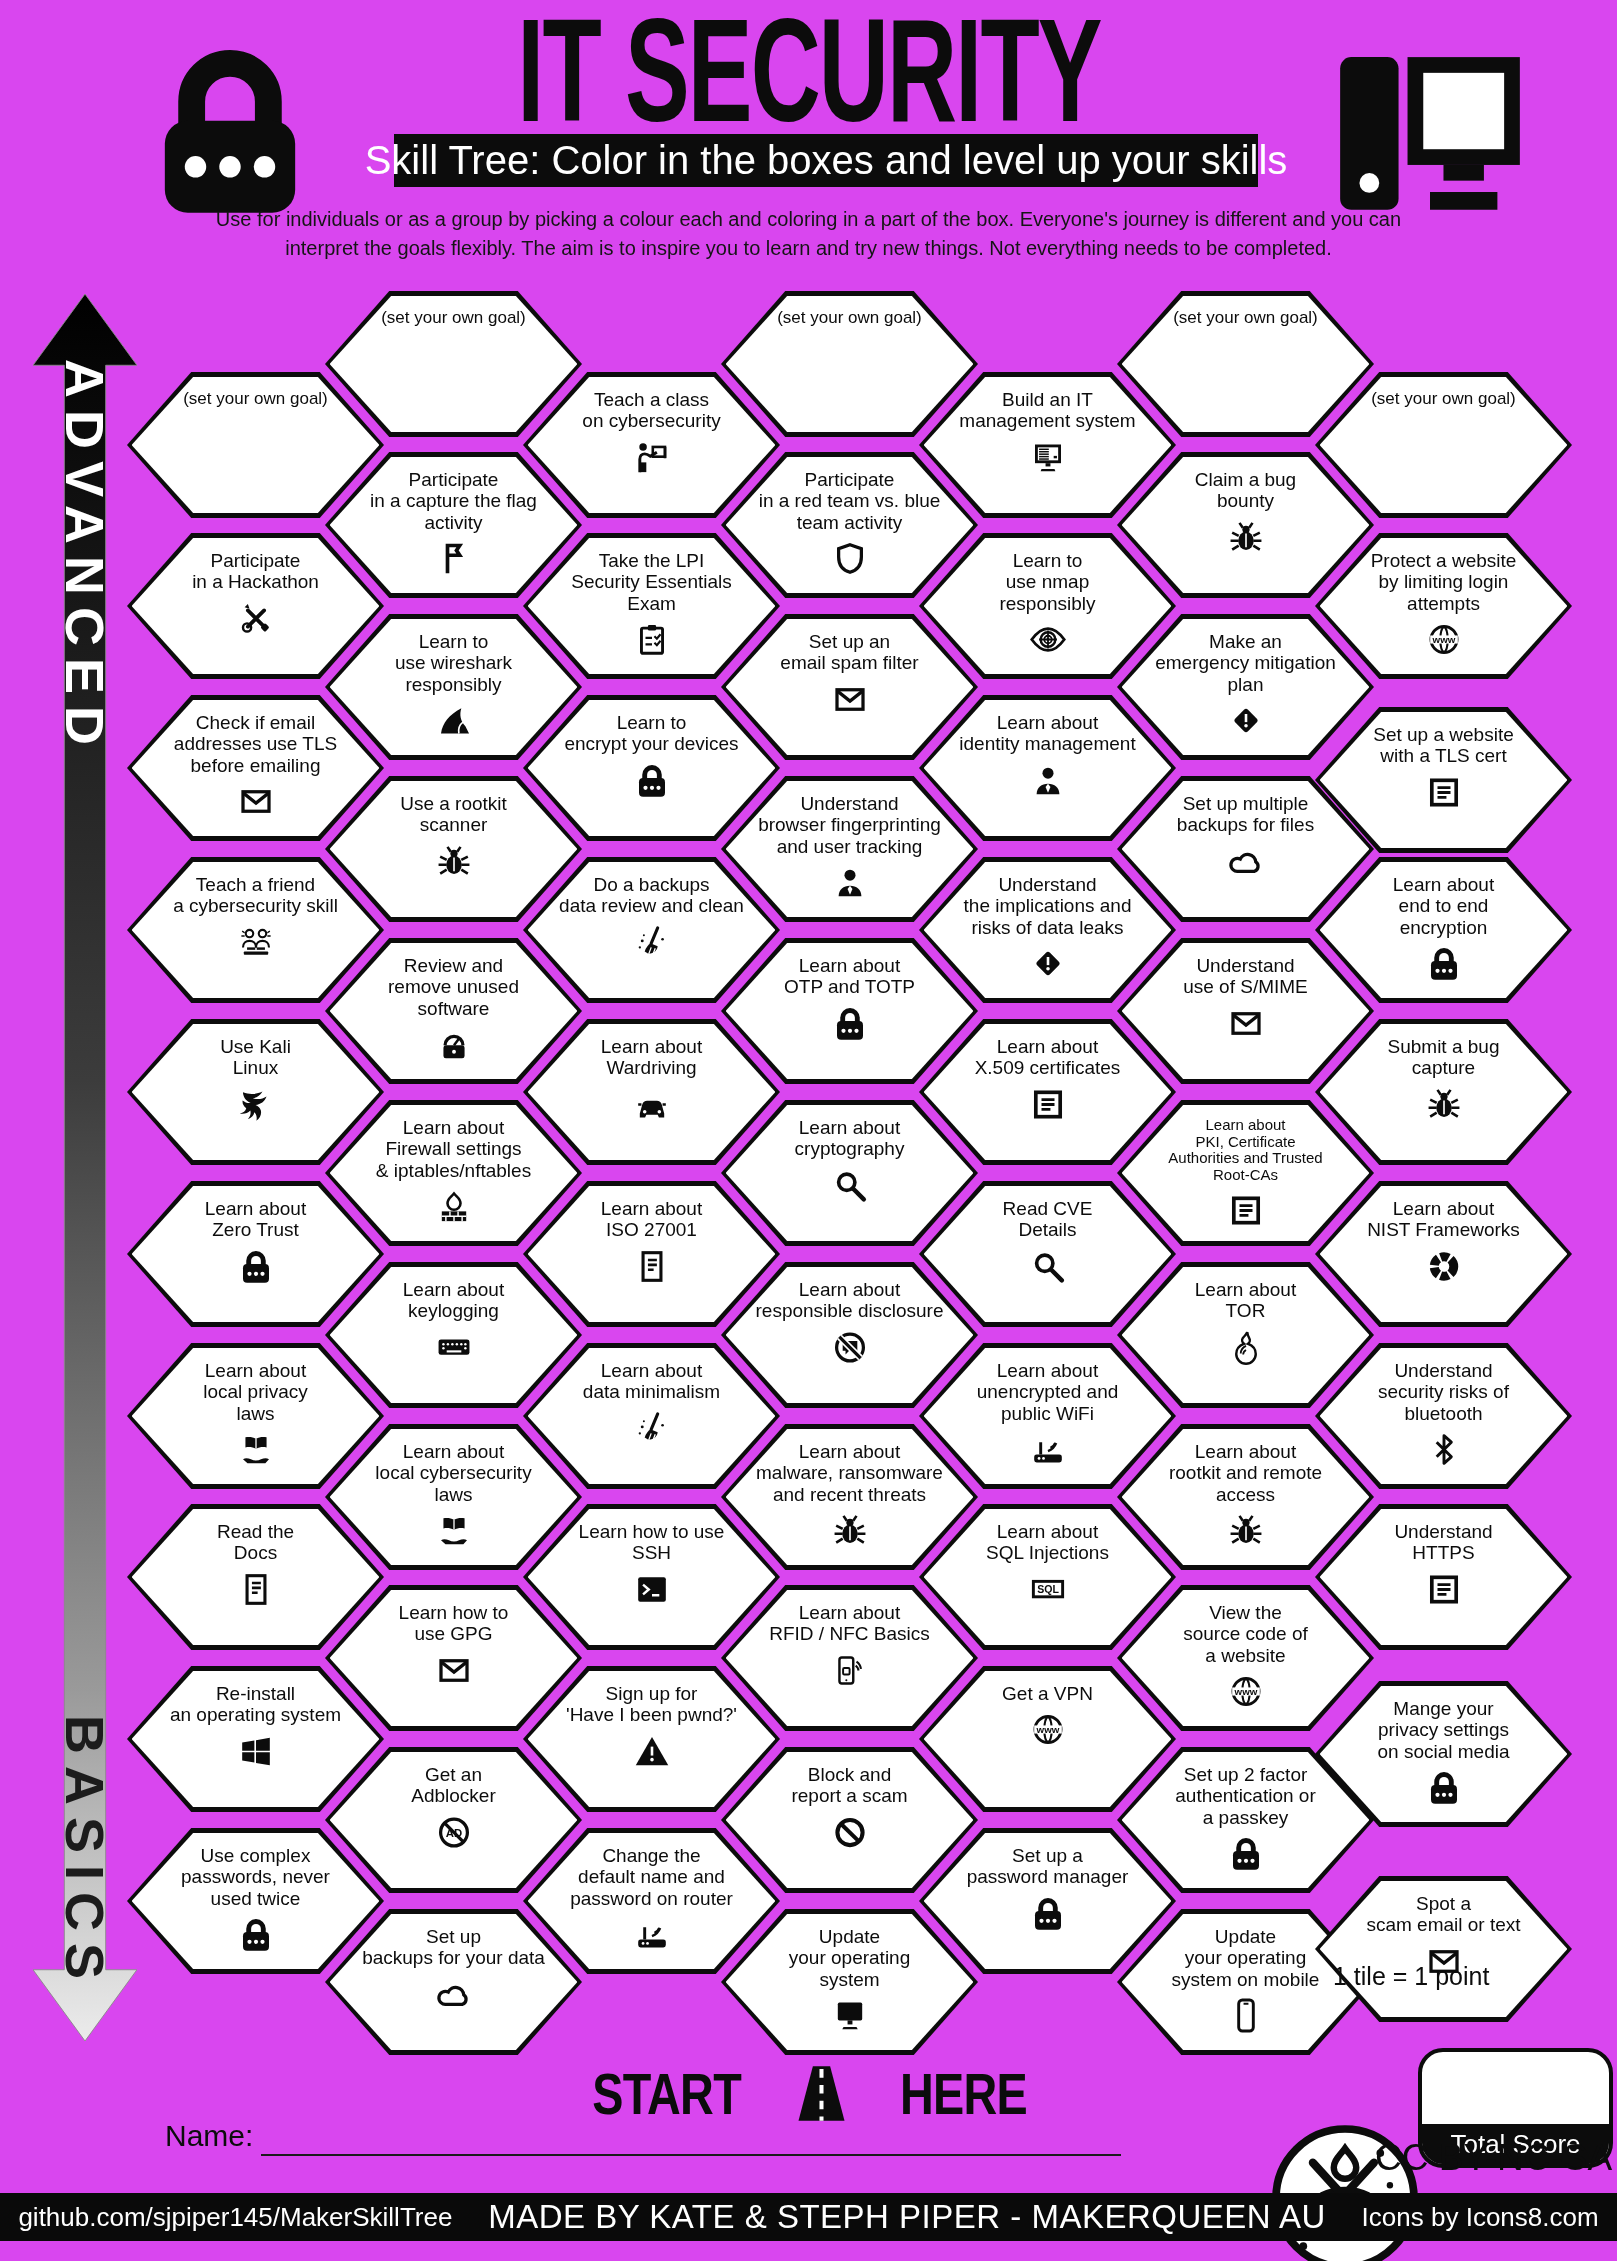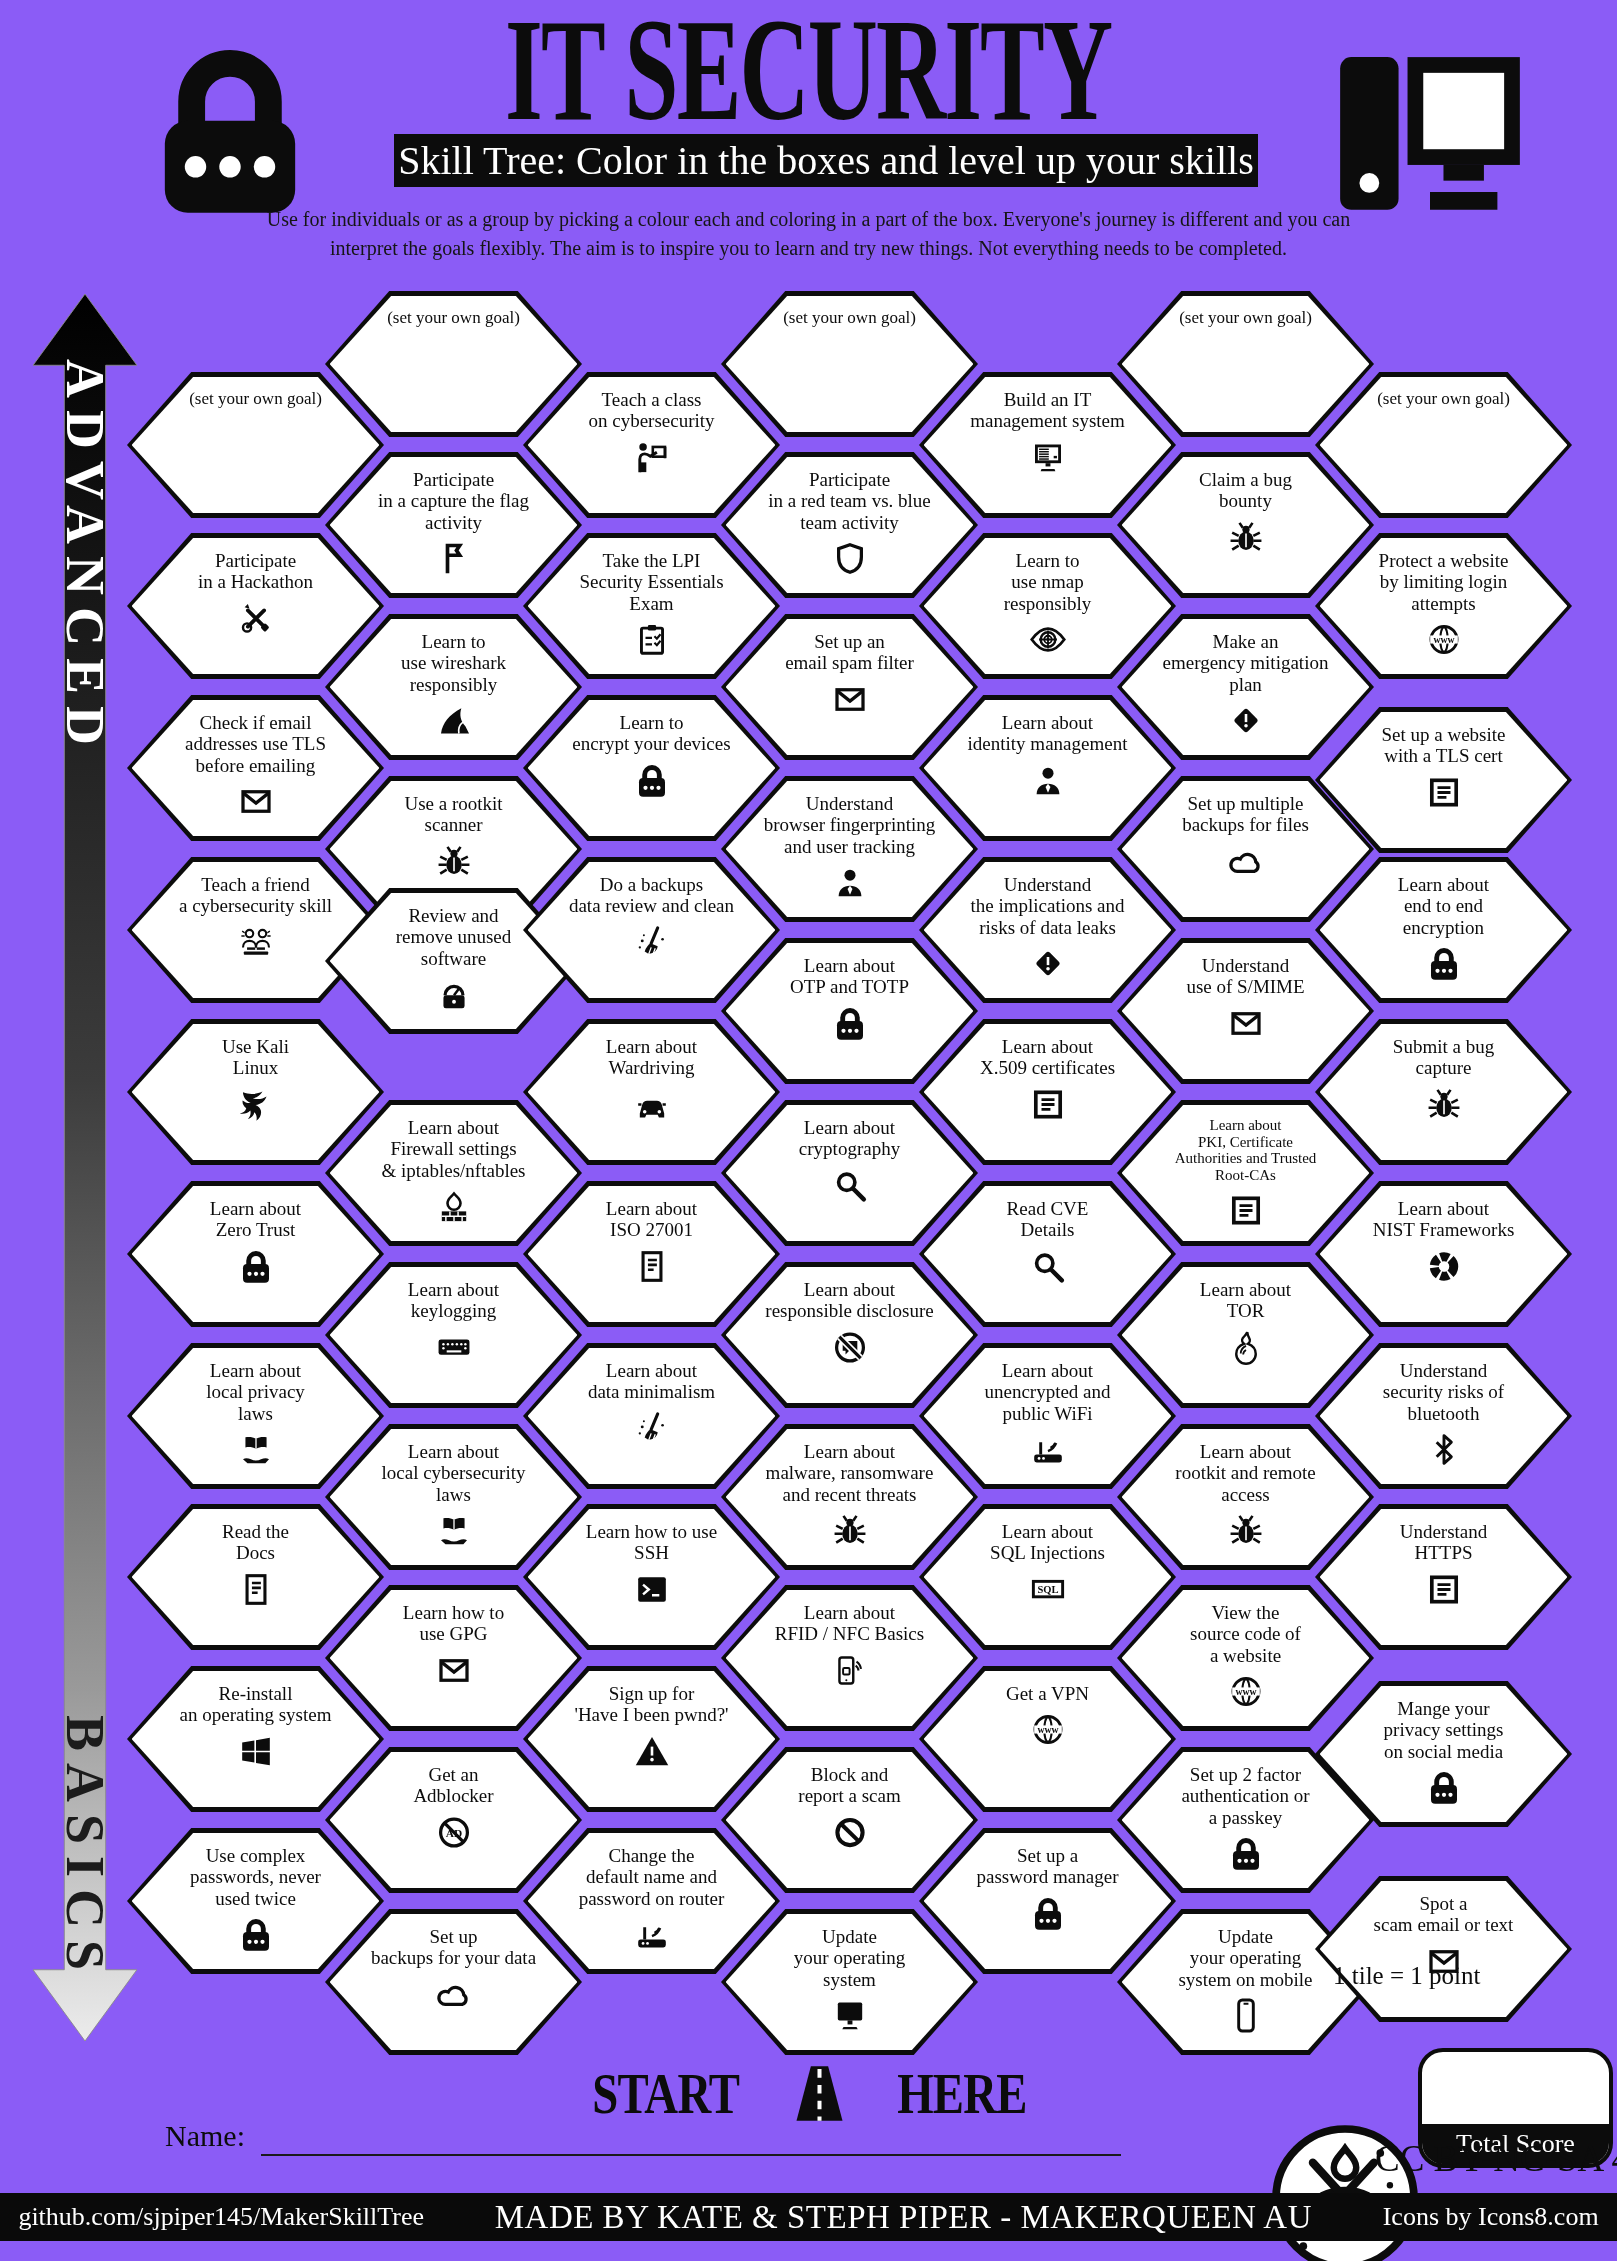--- a/index.html
+++ b/index.html
@@ -1,17 +1,17 @@
 <!DOCTYPE html>
 <html style="font-size:7.4px"><head>
 <meta charset="utf-8">
 <style>
   html,body{margin:0;padding:0;background:#fff;}
-  #poster{position:relative;width:1617px;height:2261px;background:#8b5cf6;overflow:hidden;
-          font-family:Liberation Serif, serif;color:#0c0c0c;}
+  #poster{position:relative;width:1617px;height:2261px;background:#d946ef;overflow:hidden;
+          font-family:Liberation Sans, sans-serif;color:#0c0c0c;}
   .abs{position:absolute;}
   
   #title{left:0;right:0;top:3.7px;text-align:center;}
   #title span{display:inline-block;font-size:147px;font-weight:800;letter-spacing:-2.8px;
               transform:scaleX(.66);transform-origin:center;line-height:.9;white-space:nowrap;}
   #subtitle-bar{left:394px;top:134px;width:864px;height:53px;background:#0c0c0c;
                 display:flex;align-items:center;justify-content:center;}
   #subtitle-bar div{color:#fff;font-size:40px;white-space:nowrap;}
   .desc{left:0;right:0;text-align:center;font-size:20px;color:#151515;}
   
@@ -487,21 +487,21 @@
         <div class="hex-outer"></div>
         <div class="hex-inner"></div>
         <div class="hex-content">
           <div class="hex-label">Use a rootkit
 scanner</div>
           <svg class="hex-icon" width="42" height="39" viewBox="0 0 48 48">
             <use href="#i-bug"></use>
           </svg>
         </div>
       </div>
-      <div class="hex abs" style="left: 325px; top: 888px;">
+      <div class="hex abs" style="left: 325px; top: 938px;">
         <div class="hex-outer"></div>
         <div class="hex-inner"></div>
         <div class="hex-content">
           <div class="hex-label">Review and
 remove unused
 software</div>
           <svg class="hex-icon" width="42" height="39" viewBox="0 0 48 48">
             <use href="#i-meter-lock"></use>
           </svg>
         </div>

